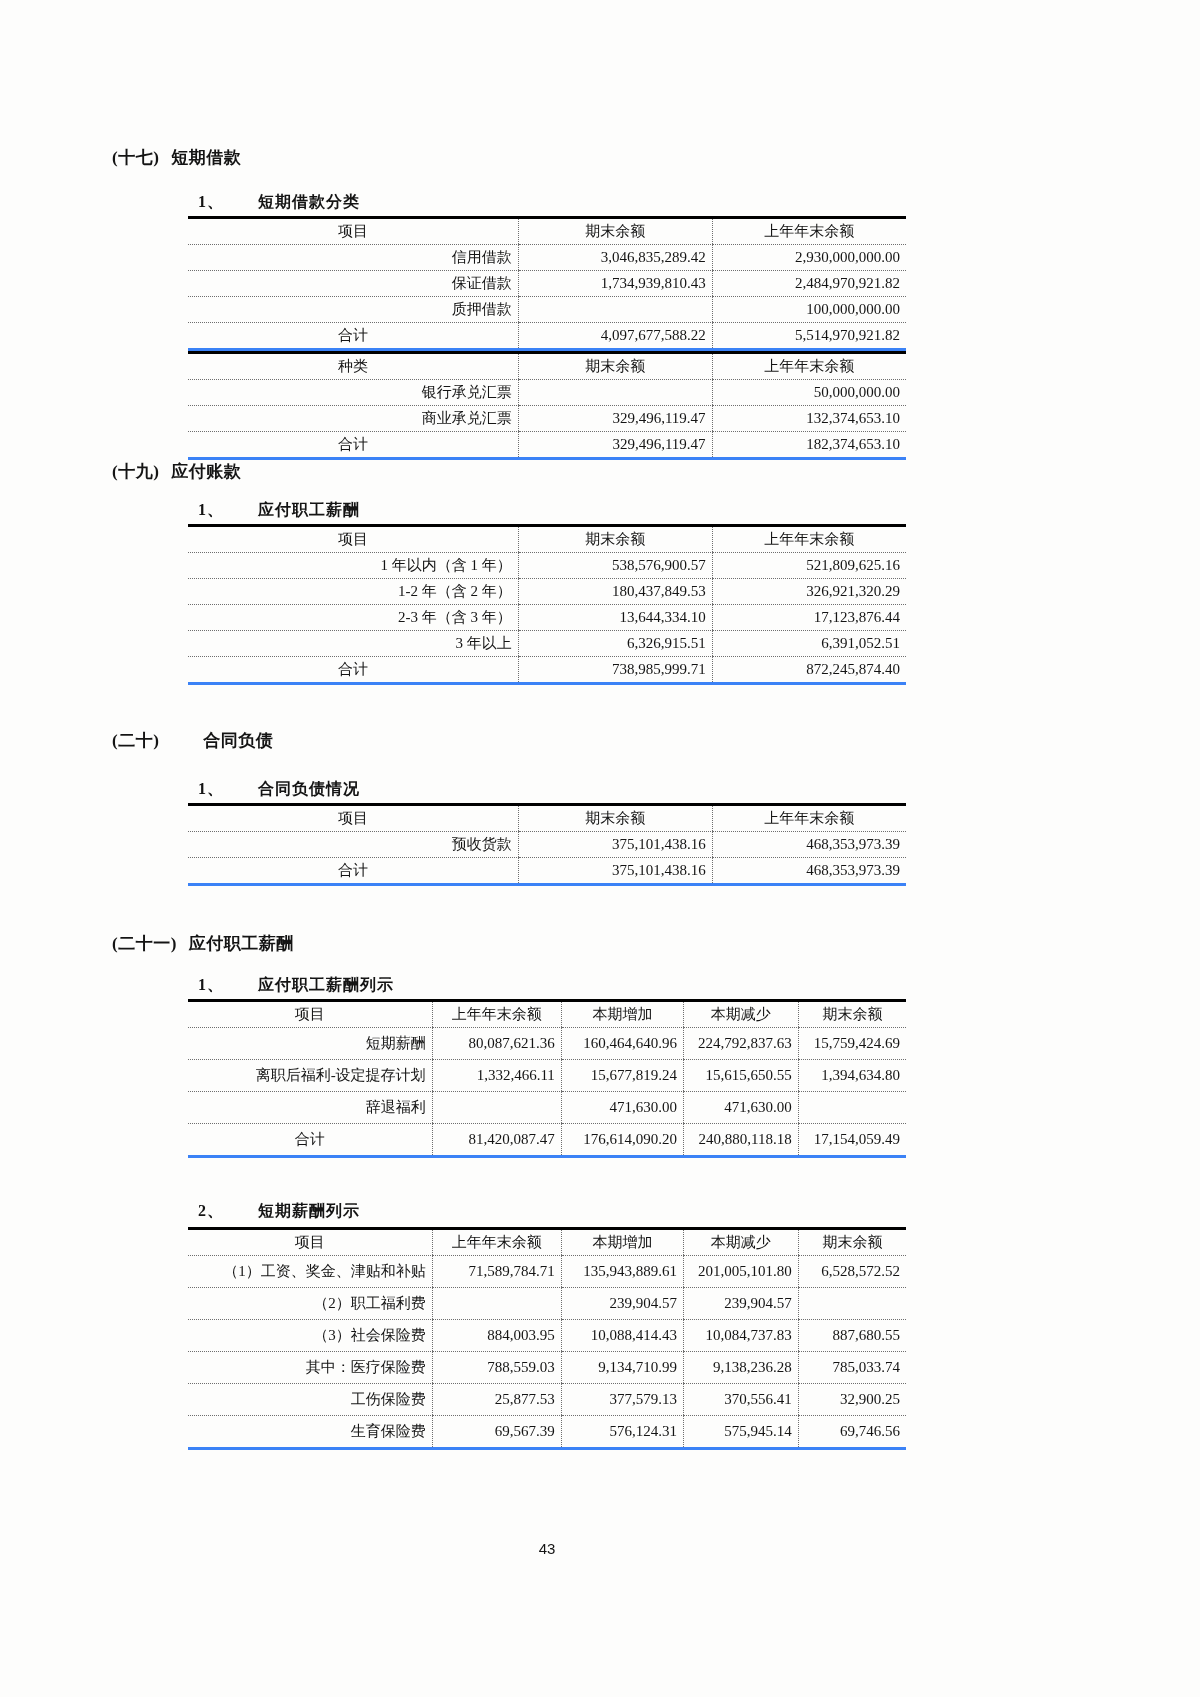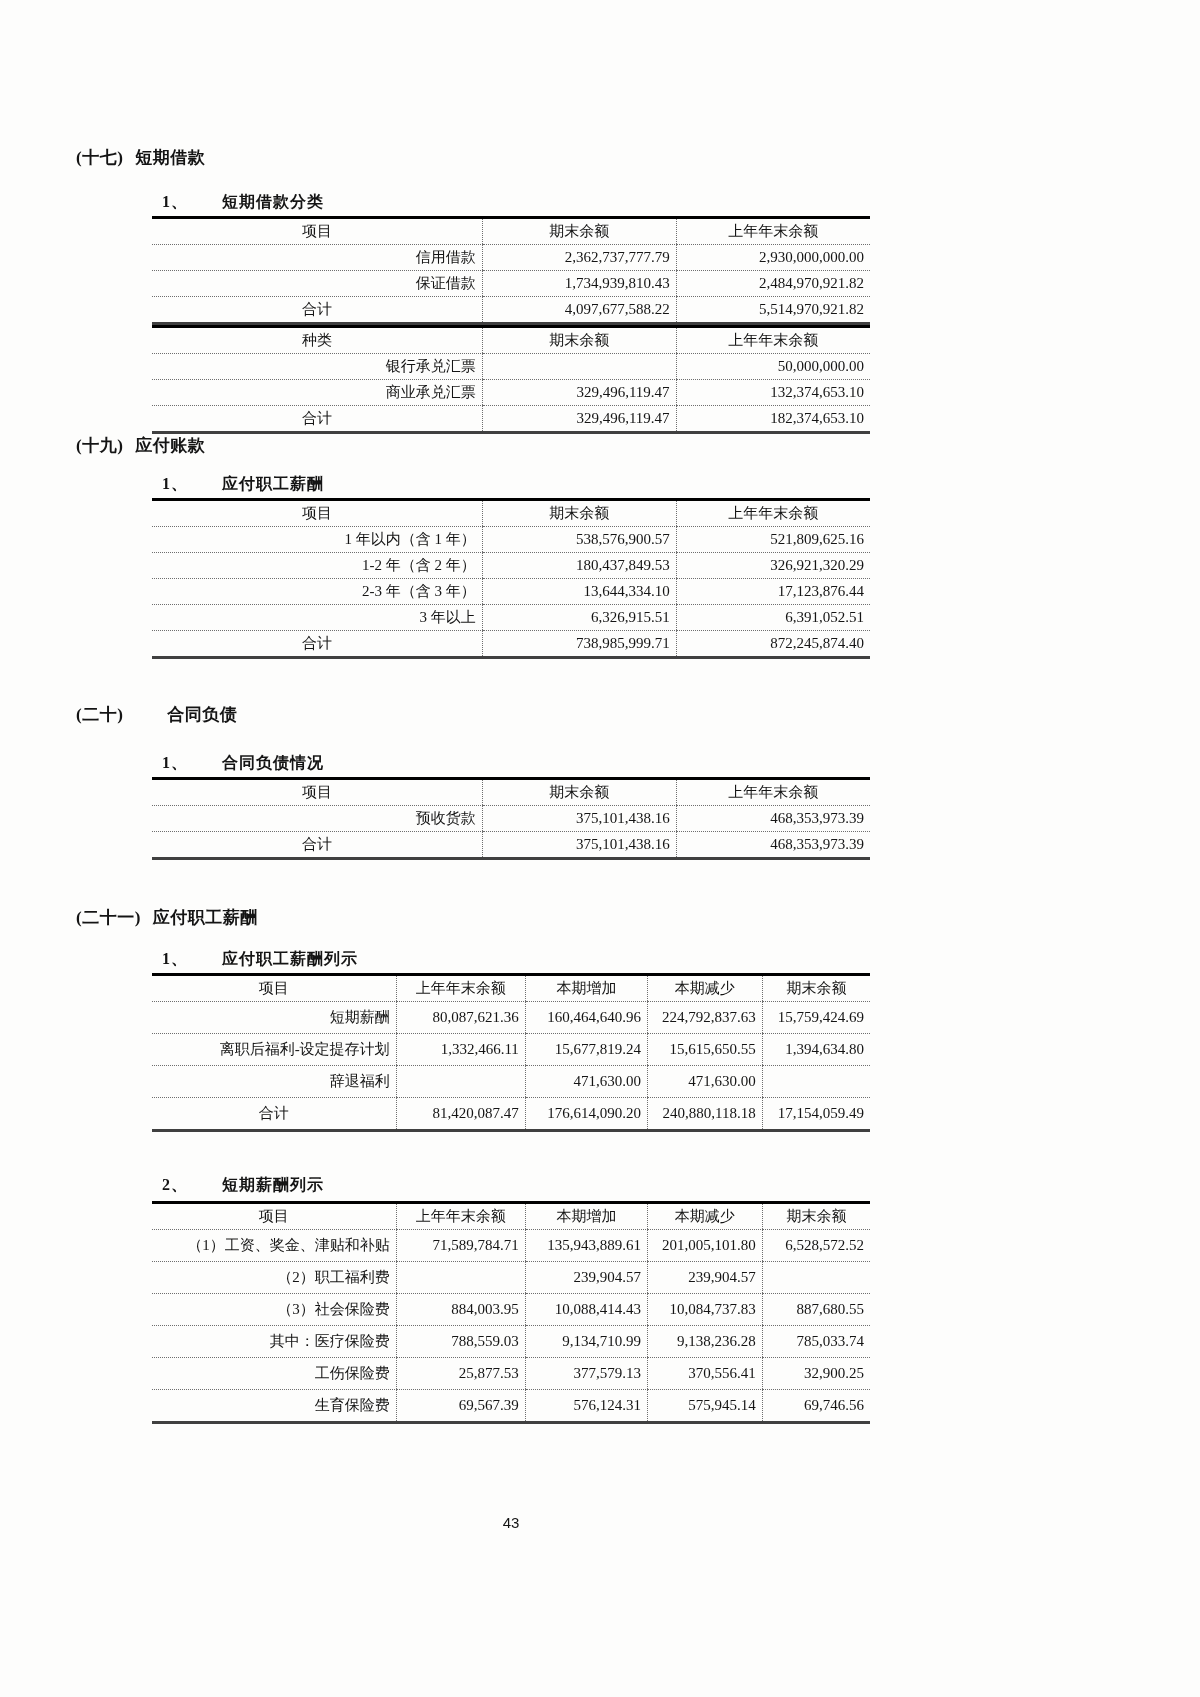--- a/index.html
+++ b/index.html
@@ -10,21 +10,21 @@
   body {
     width: 1200px;
     height: 1697px;
     position: relative;
     font-family: "Liberation Serif", "DejaVu Serif", serif;
     color: #141414;
     -webkit-font-smoothing: antialiased;
   }
   .content {
     padding-top: 146px;
-    padding-left: 76px;
+    padding-left: 112px;
     width: 810px;
   }
   .section-heading {
     font-size: 17px;
     font-weight: bold;
     letter-spacing: 0.5px;
     display: flex;
     margin: 0;
   }
   .section-heading .sec-label { margin-right: 12px; }
@@ -36,21 +36,21 @@
     letter-spacing: 1px;
   }
   .sub-heading .sub-num { width: 60px; }
 
   table.fin-table {
     border-collapse: collapse;
     table-layout: fixed;
     margin-left: 76px;
     width: 718px;
     border-top: 3px solid #000;
-    border-bottom: 3px solid #404040;
+    border-bottom: 3px solid #3b82f6;
     font-size: 15px;
   }
   table.fin-table th,
   table.fin-table td {
     font-weight: normal;
     padding: 3px 6px;
     border-bottom: 1px dotted #6e6e6e;
     line-height: 19px;
     overflow: hidden;
   }
@@ -109,27 +109,32 @@
       <thead>
         <tr>
           <th>项目</th>
           <th>期末余额</th>
           <th>上年年末余额</th>
         </tr>
       </thead>
       <tbody>
         <tr>
           <td class="lbl">信用借款</td>
-          <td class="num">2,362,737,777.79</td>
+          <td class="num">3,046,835,289.42</td>
           <td class="num">2,930,000,000.00</td>
         </tr>
         <tr>
           <td class="lbl">保证借款</td>
           <td class="num">1,734,939,810.43</td>
           <td class="num">2,484,970,921.82</td>
+        </tr>
+        <tr>
+          <td class="lbl">质押借款</td>
+          <td class="num"></td>
+          <td class="num">100,000,000.00</td>
         </tr>
         <tr class="total-row">
           <td class="lbl">合计</td>
           <td class="num">4,097,677,588.22</td>
           <td class="num">5,514,970,921.82</td>
         </tr>
       </tbody>
     </table>
   </div>
 

